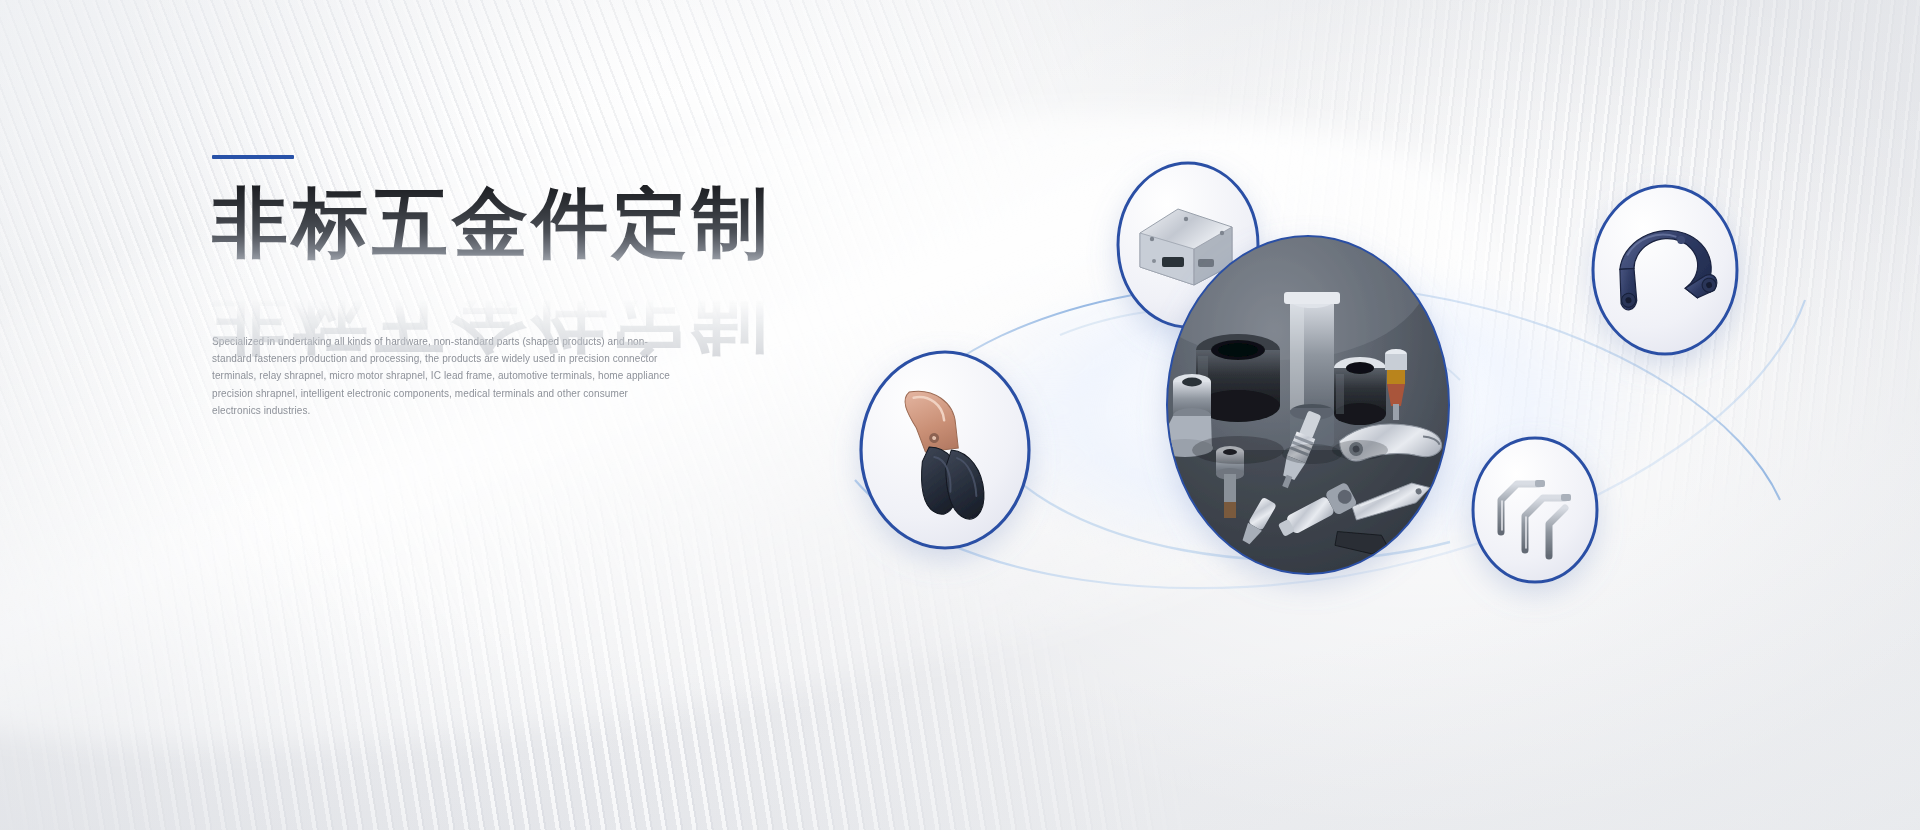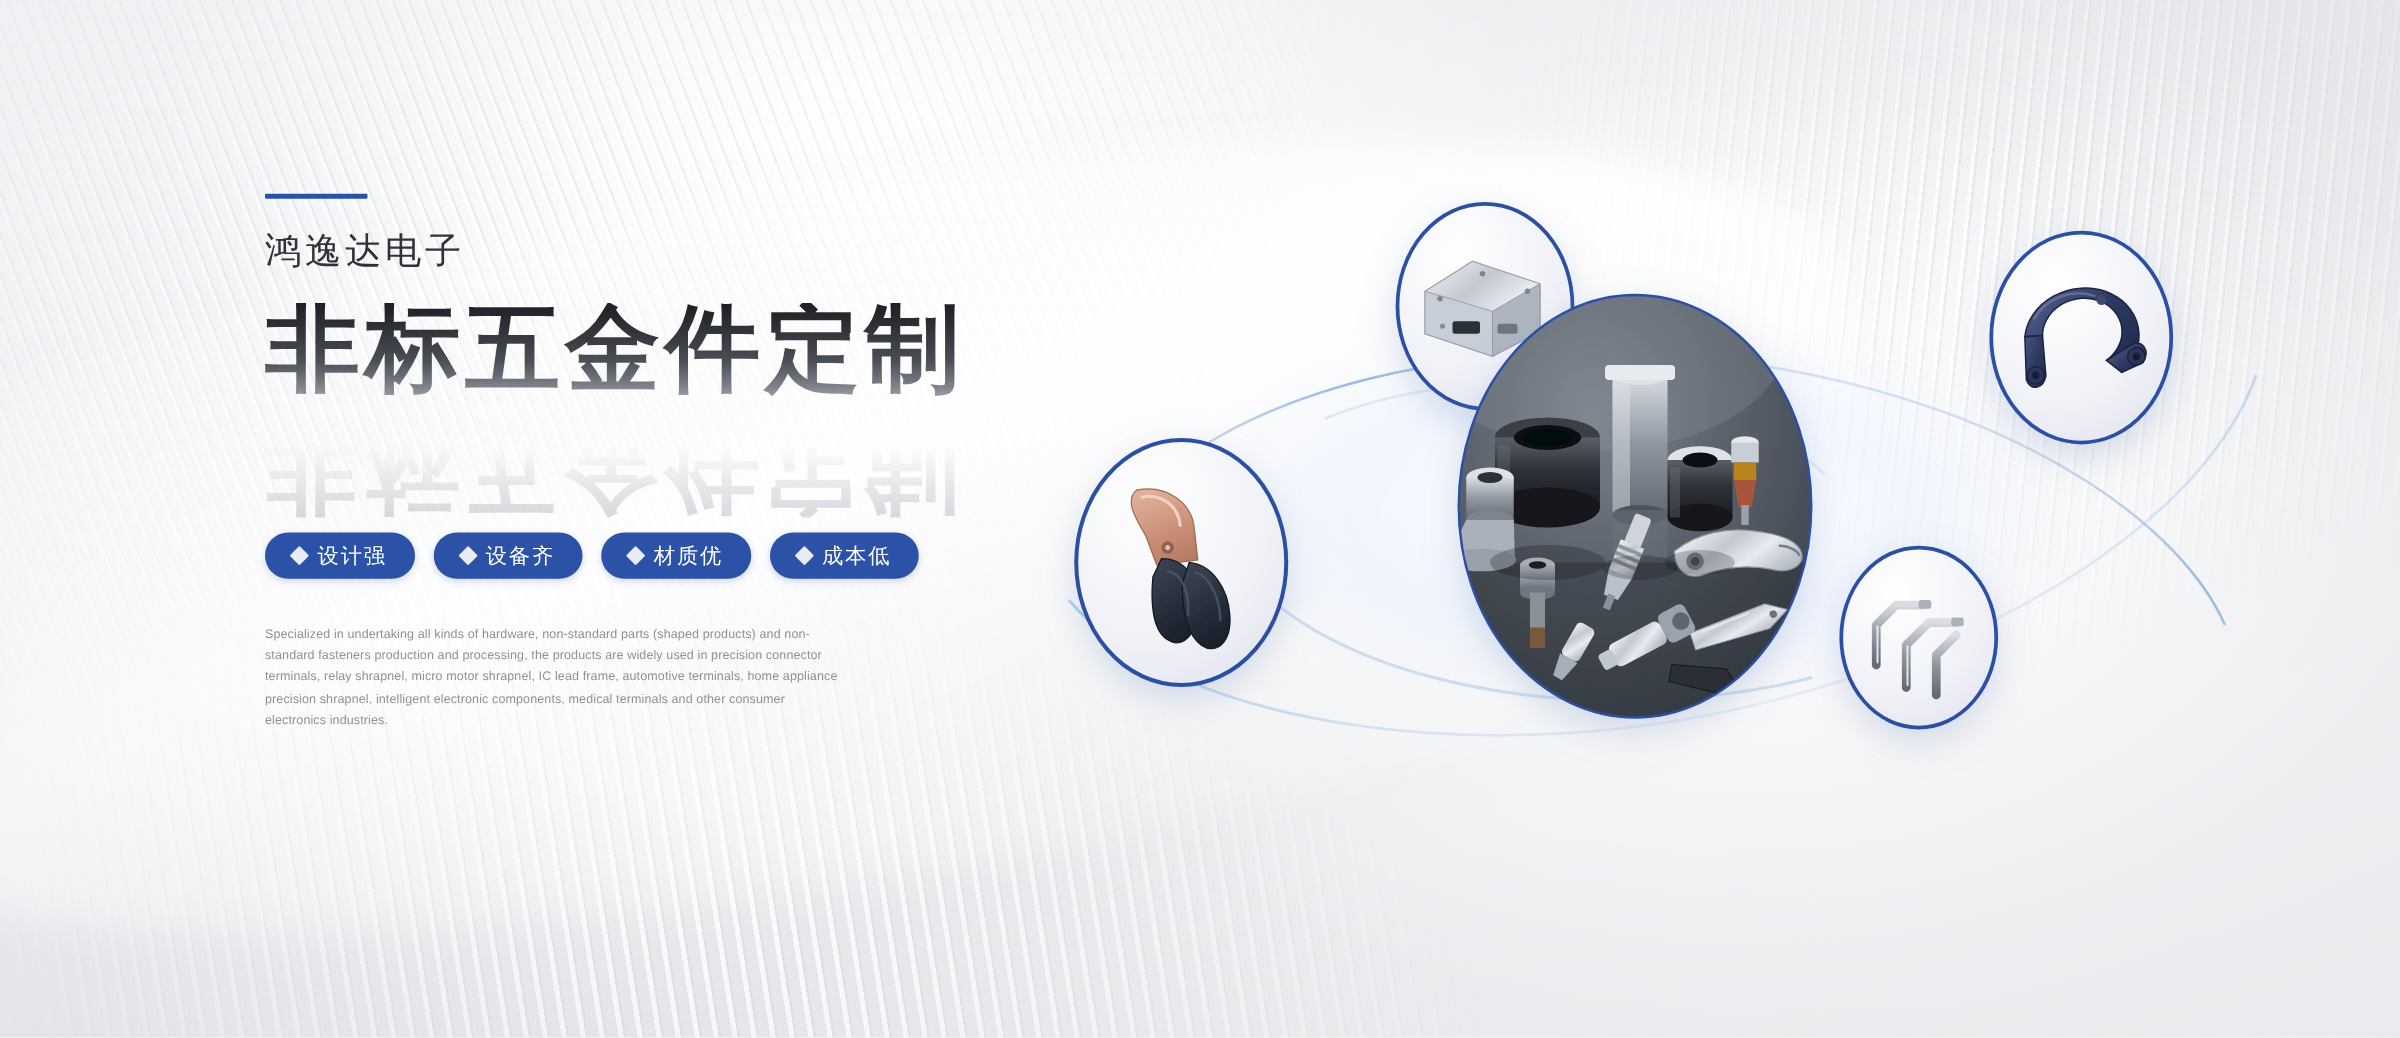--- a/index.html
+++ b/index.html
@@ -126,45 +126,26 @@
   <div class="bg-sweep-a"></div>
   <div class="bg-sweep-c"></div>
   <div class="bg-fold"></div>
   <div class="bg-sweep-b"></div>
   <div class="bg-vig"></div>
 
   <div class="copy">
 
     <div class="accent-bar"></div>
 
-    <div class="brand">鸿逸达电子</div>
 
     <div class="headline-wrap">
       <div class="headline">非标五金件定制</div>
       <div class="headline-reflect" aria-hidden="true">非标五金件定制</div>
     </div>
 
-    <div class="pills">
-      <div class="pill">
-        <span class="dia"></span>
-        <span>设计强</span>
-      </div>
-      <div class="pill">
-        <span class="dia"></span>
-        <span>设备齐</span>
-      </div>
-      <div class="pill">
-        <span class="dia"></span>
-        <span>材质优</span>
-      </div>
-      <div class="pill">
-        <span class="dia"></span>
-        <span>成本低</span>
-      </div>
-    </div>
 
     <p class="blurb">Specialized in undertaking all kinds of hardware, non-standard parts (shaped products) and non-standard fasteners production and processing, the products are widely used in precision connector terminals, relay shrapnel, micro motor shrapnel, IC lead frame, automotive terminals, home appliance precision shrapnel, intelligent electronic components, medical terminals and other consumer electronics industries.</p>
   </div>
 
   <div class="visual">
     <div class="glow"></div>
 
     <svg viewBox="0 0 1100 520" preserveAspectRatio="none">
       <defs>
         <linearGradient id="orbitA" x1="0" y1="0" x2="1" y2="1">

